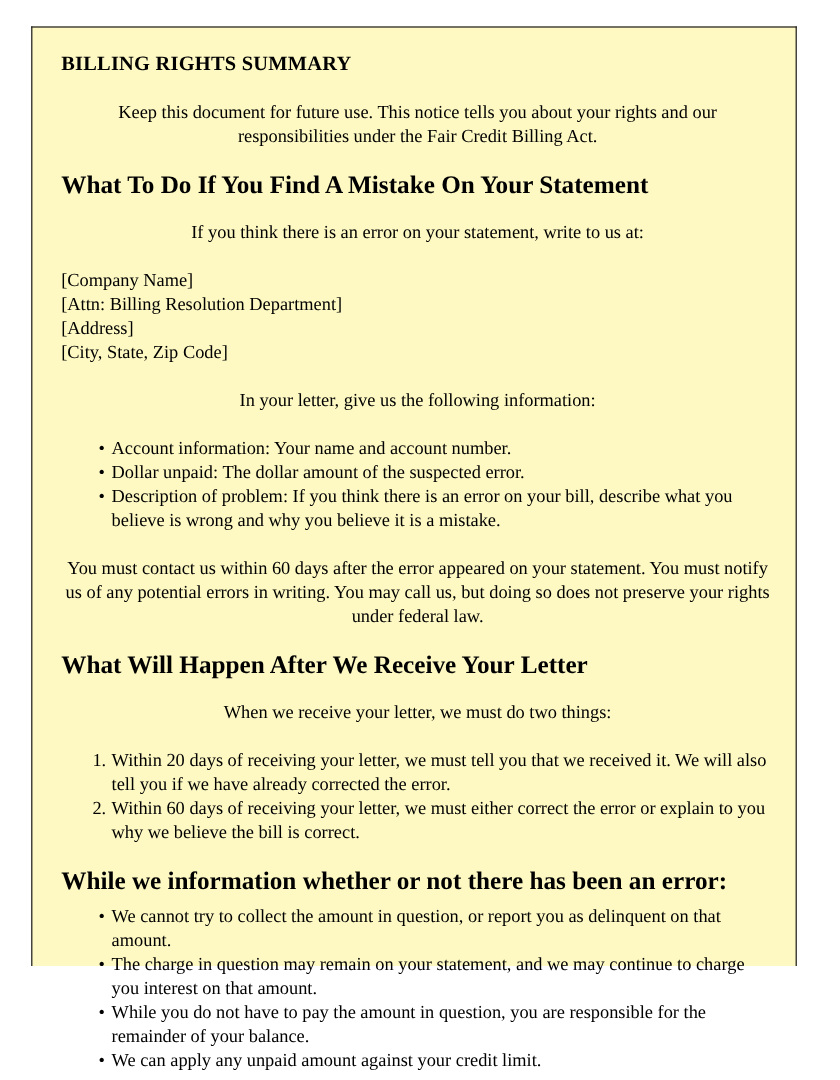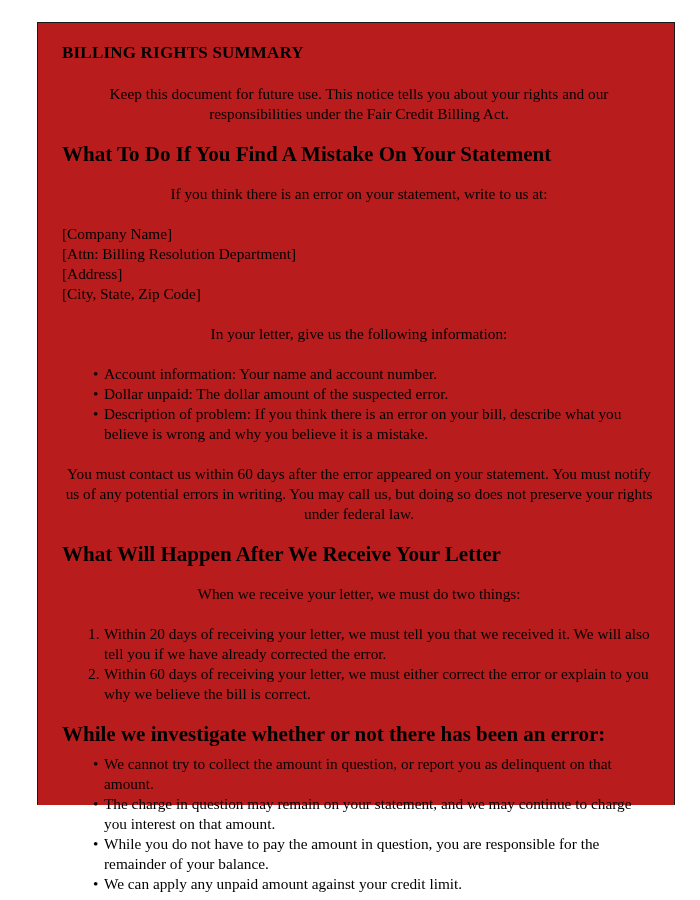--- a/index.html
+++ b/index.html
@@ -12,30 +12,30 @@
     height: 900px;
     position: relative;
     font-family: "Liberation Serif", "DejaVu Serif", serif;
     color: #000000;
     overflow: hidden;
   }
 
   
   .page {
     position: absolute;
-    left: 37px;
+    left: 26px;
     top: 22px;
     width: 638px;          
     height: 783px;         
     border-left: 1.5px solid #1a1a1a;
     border-top: 1.5px solid #1a1a1a;
     border-right: 1.5px solid #1a1a1a;
     border-bottom: none;
     box-sizing: border-box;
-    background: #b91c1c;
+    background: #fef9c3;
   }
 
   .page-body {
     position: absolute;
     left: 24px;            
     top: 20px;
     width: 594px;          
     font-size: 15.3px;
     line-height: 20px;
   }
@@ -148,21 +148,21 @@
 
     <h2 class="section-heading">What Will Happen After We Receive Your Letter</h2>
 
     <p class="para pre-list-gap">When we receive your letter, we must do two things:</p>
 
     <ol class="number-list post-list-gap">
       <li>Within 20 days of receiving your letter, we must tell you that we received it. We will also tell you if we have already corrected the error.</li>
       <li>Within 60 days of receiving your letter, we must either correct the error or explain to you why we believe the bill is correct.</li>
     </ol>
 
-    <h2 class="section-heading pre-list-gap">While we investigate whether or not there has been an error:</h2>
+    <h2 class="section-heading pre-list-gap">While we information whether or not there has been an error:</h2>
 
     <ul class="bullet-list post-list-gap">
       <li>We cannot try to collect the amount in question, or report you as delinquent on that amount.</li>
       <li>The charge in question may remain on your statement, and we may continue to charge you interest on that amount.</li>
       <li>While you do not have to pay the amount in question, you are responsible for the remainder of your balance.</li>
       <li>We can apply any unpaid amount against your credit limit.</li>
     </ul>
 
   </div>
 </div>

